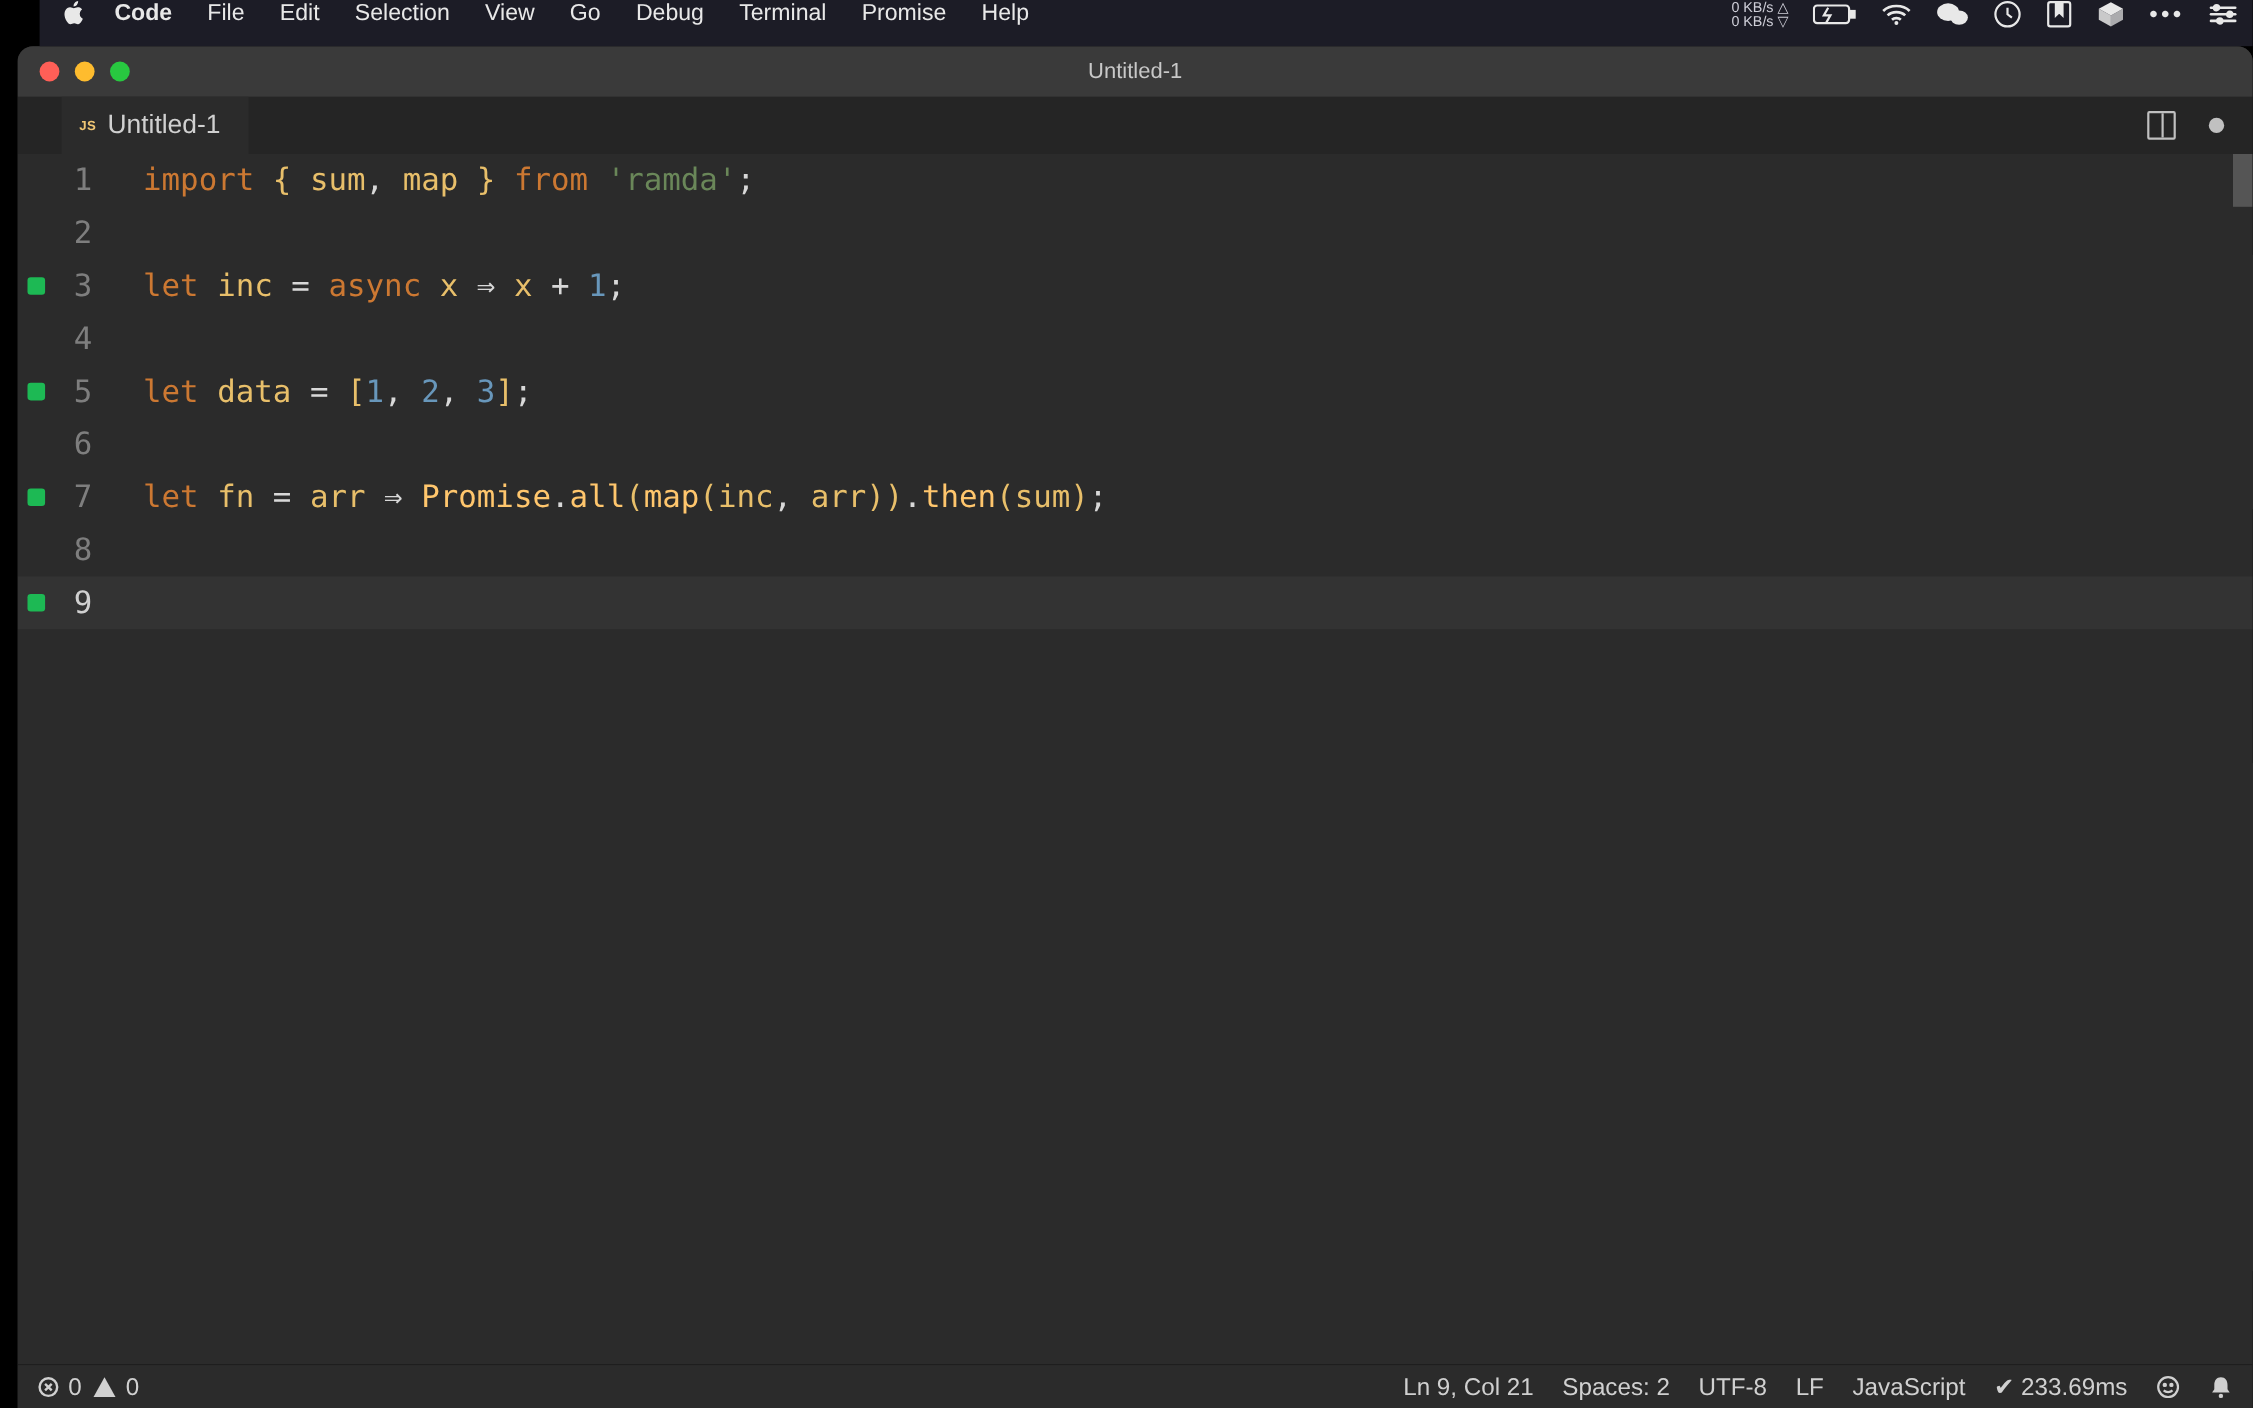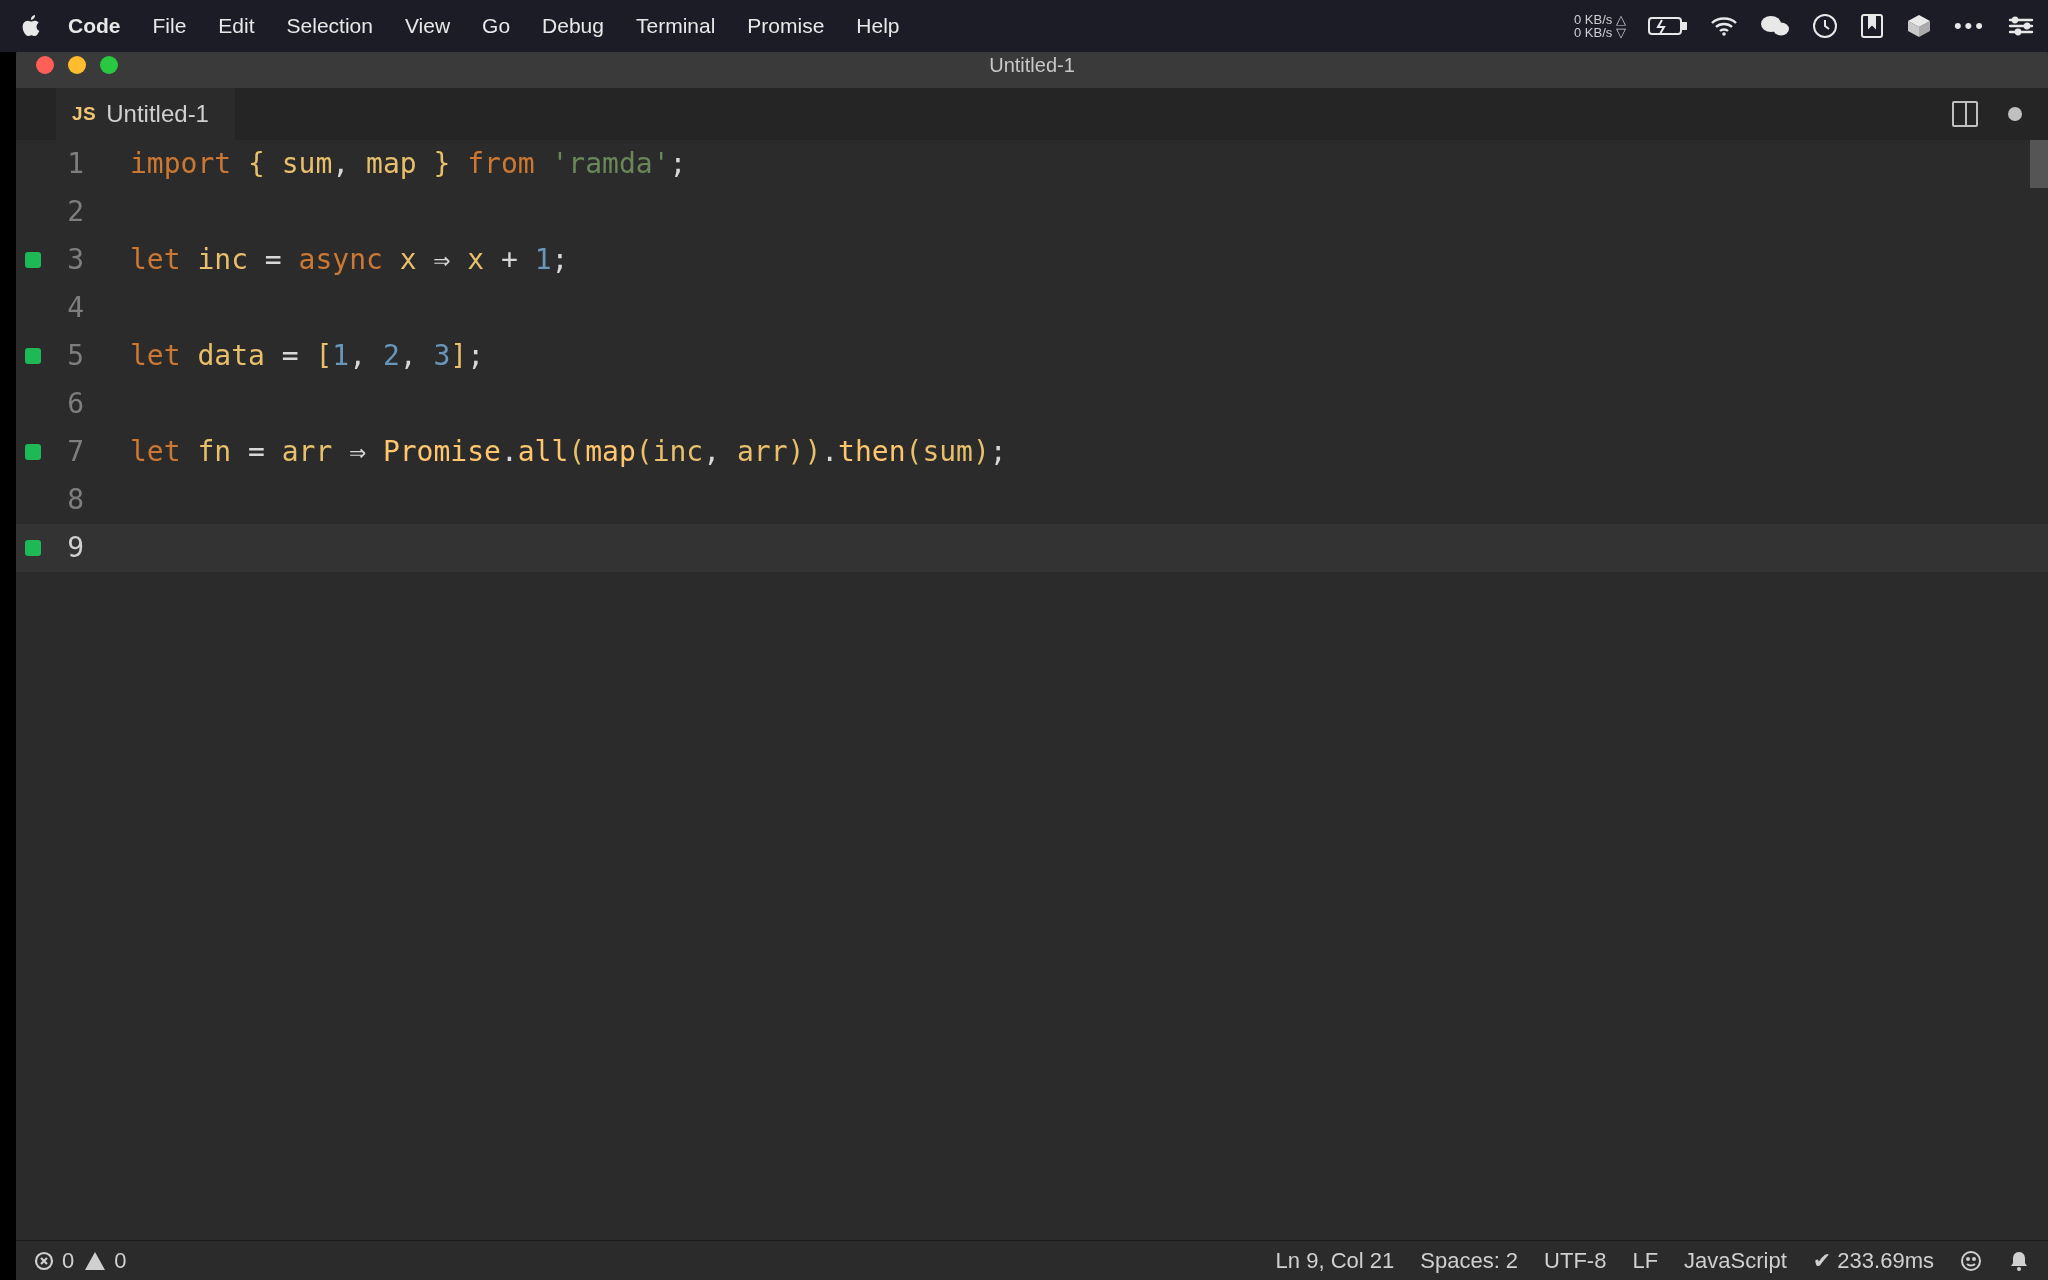--- a/index.html
+++ b/index.html
@@ -31,27 +31,28 @@
     width: 2048px; height: 1280px;
     overflow: hidden;
     background: #000;
     font-family: -apple-system, "Helvetica Neue", Arial, sans-serif;
     -webkit-font-smoothing: antialiased;
   }
 
   
   .menubar {
     position: absolute; inset: 0 0 auto 0;
-    height: 52px;
+    height: 42px;
     background: var(--bg-dark);
     color: #e8e8e8;
-    display: flex; align-items: center;
+    display: flex; align-items: flex-start;
     padding: 0 14px 0 20px;
     font-size: 21px;
     z-index: 10;
+    margin-left: 36px;
   }
   .menubar .apple { display:flex; align-items:center; margin-right: 24px; }
   .menubar .menus { display:flex; gap: 32px; align-items:center; }
   .menubar .menus span:first-child { font-weight: 700; }
   .menubar .spacer { flex: 1; }
   .menubar .tray { display:flex; align-items:center; gap: 22px; }
   .menubar .tray .net { font-size: 13px; line-height: 1; color:#cfcfd8; display:flex; flex-direction:column; align-items:flex-end; }
   .menubar svg { display:block; }
 
   
@@ -92,21 +93,21 @@
   }
   .tab {
     display:flex; align-items:center; gap:10px;
     padding: 0 26px 0 16px;
     background: var(--bg-tab);
     color:#d0d0d0;
     font-size:24px;
     margin-left: 40px;
   }
   .tab .js-badge {
-    color:#f0c674; font-weight:700; font-size:19px;
+    color:#f0c674; font-weight:700; font-size:12px;
     letter-spacing:0.5px;
   }
   .tabstrip .actions {
     margin-left:auto; display:flex; align-items:center; gap:30px;
     padding-right: 26px;
   }
   .tabstrip .split-icon {
     width:26px; height:26px; border:2px solid #c0c0c0; border-radius:2px;
     position:relative;
   }

